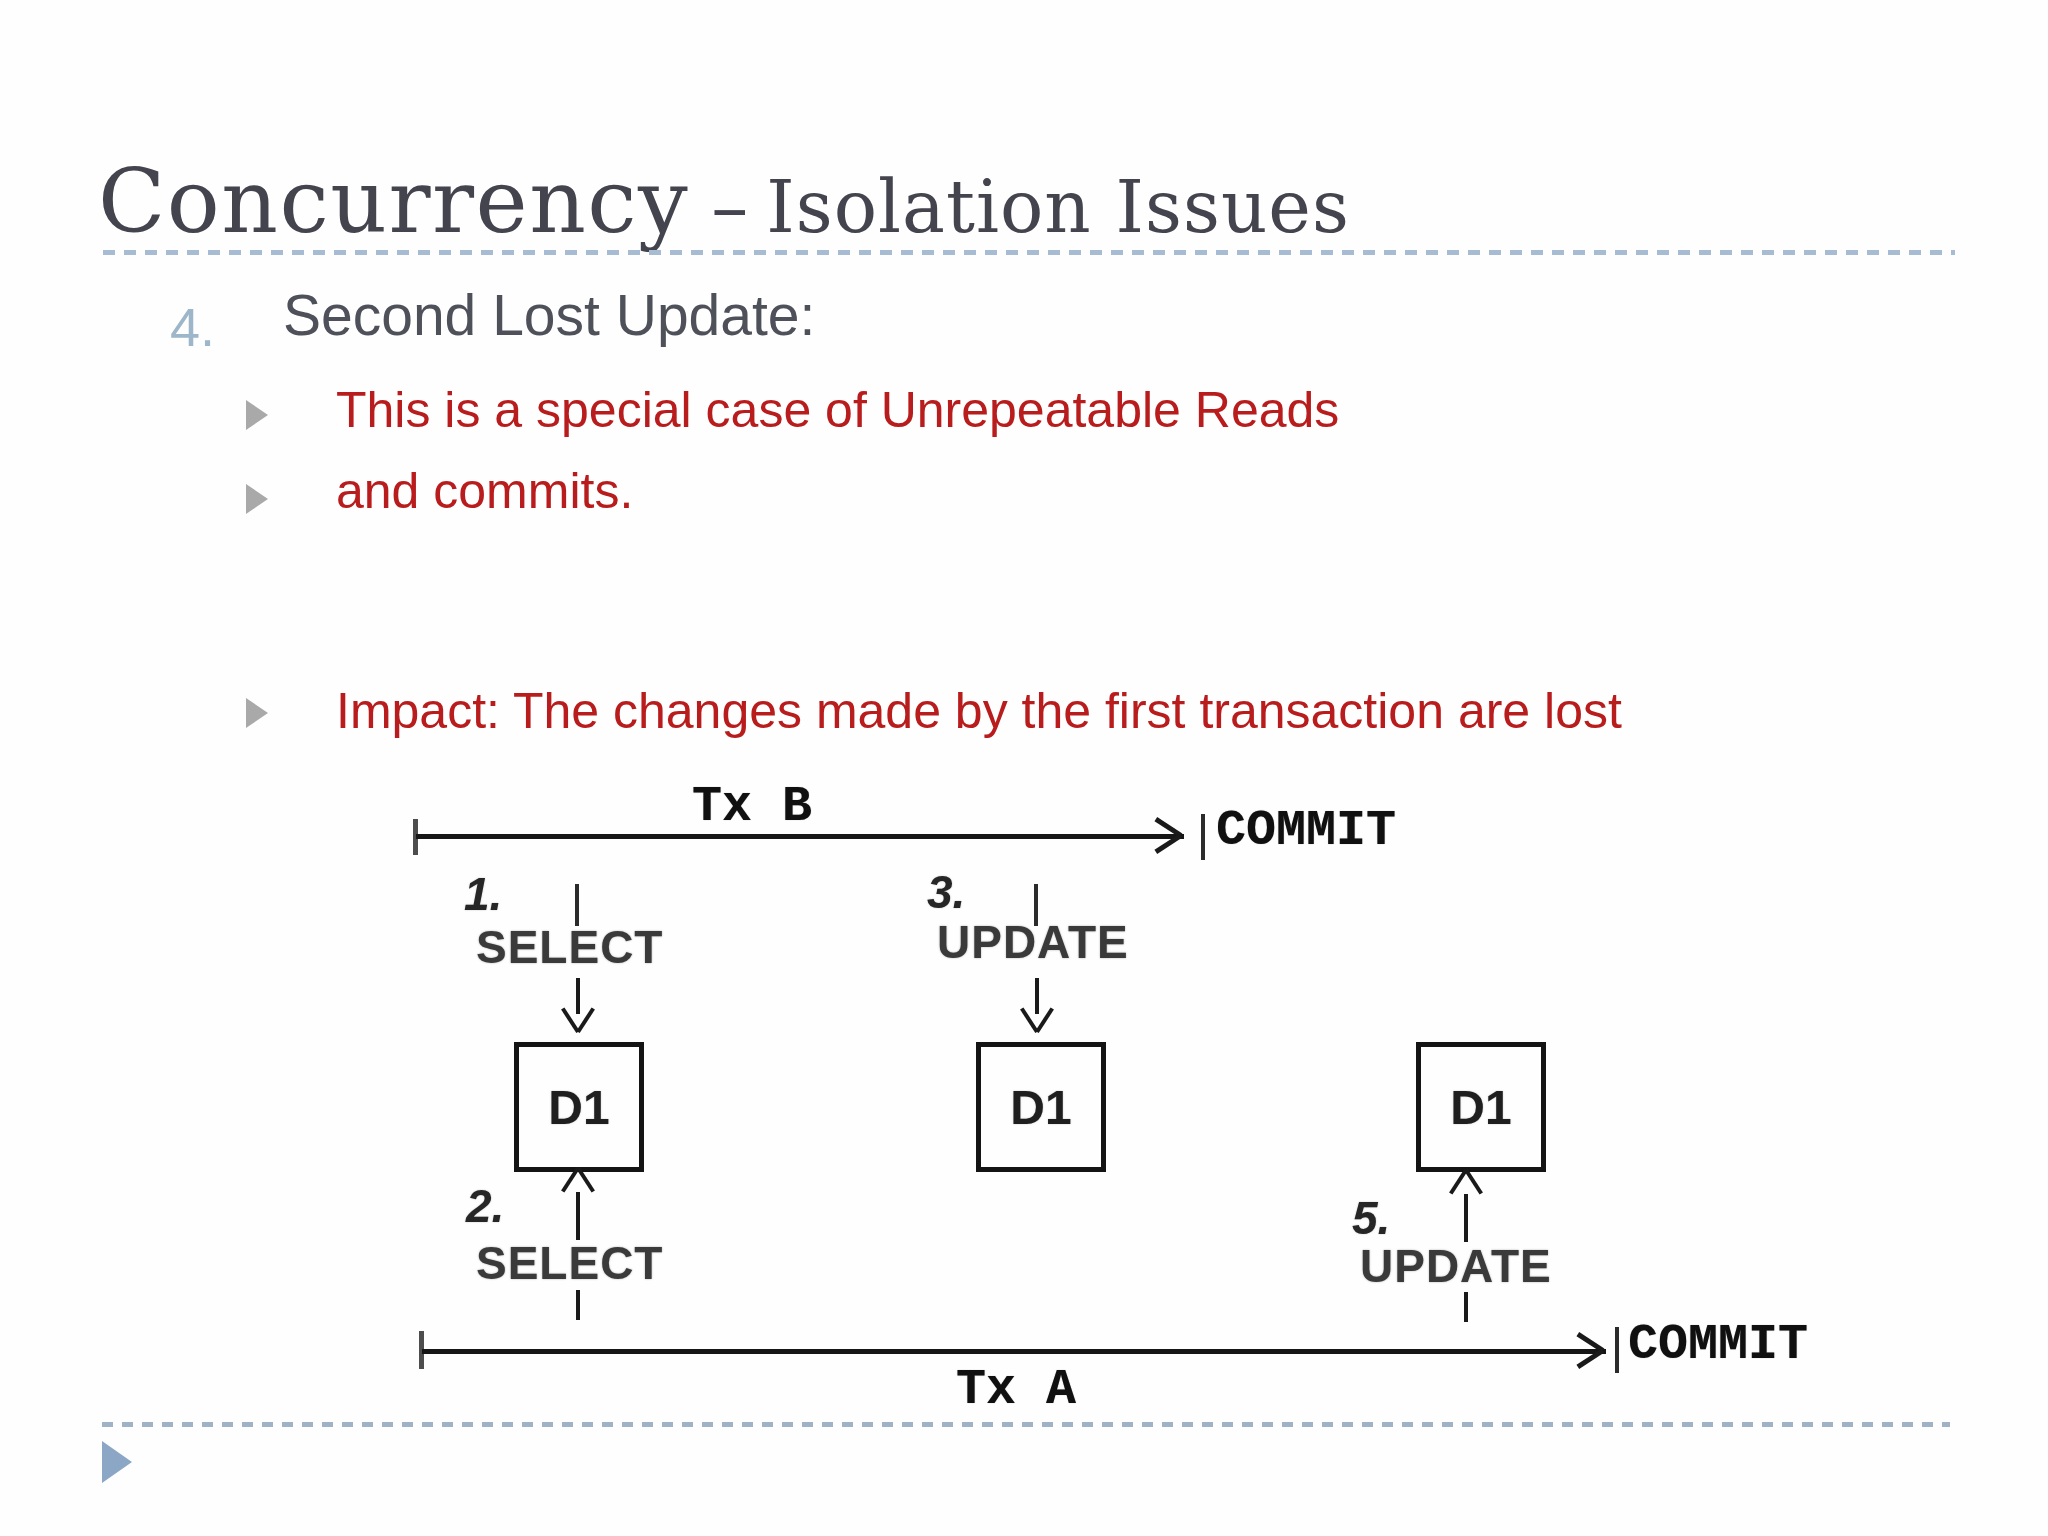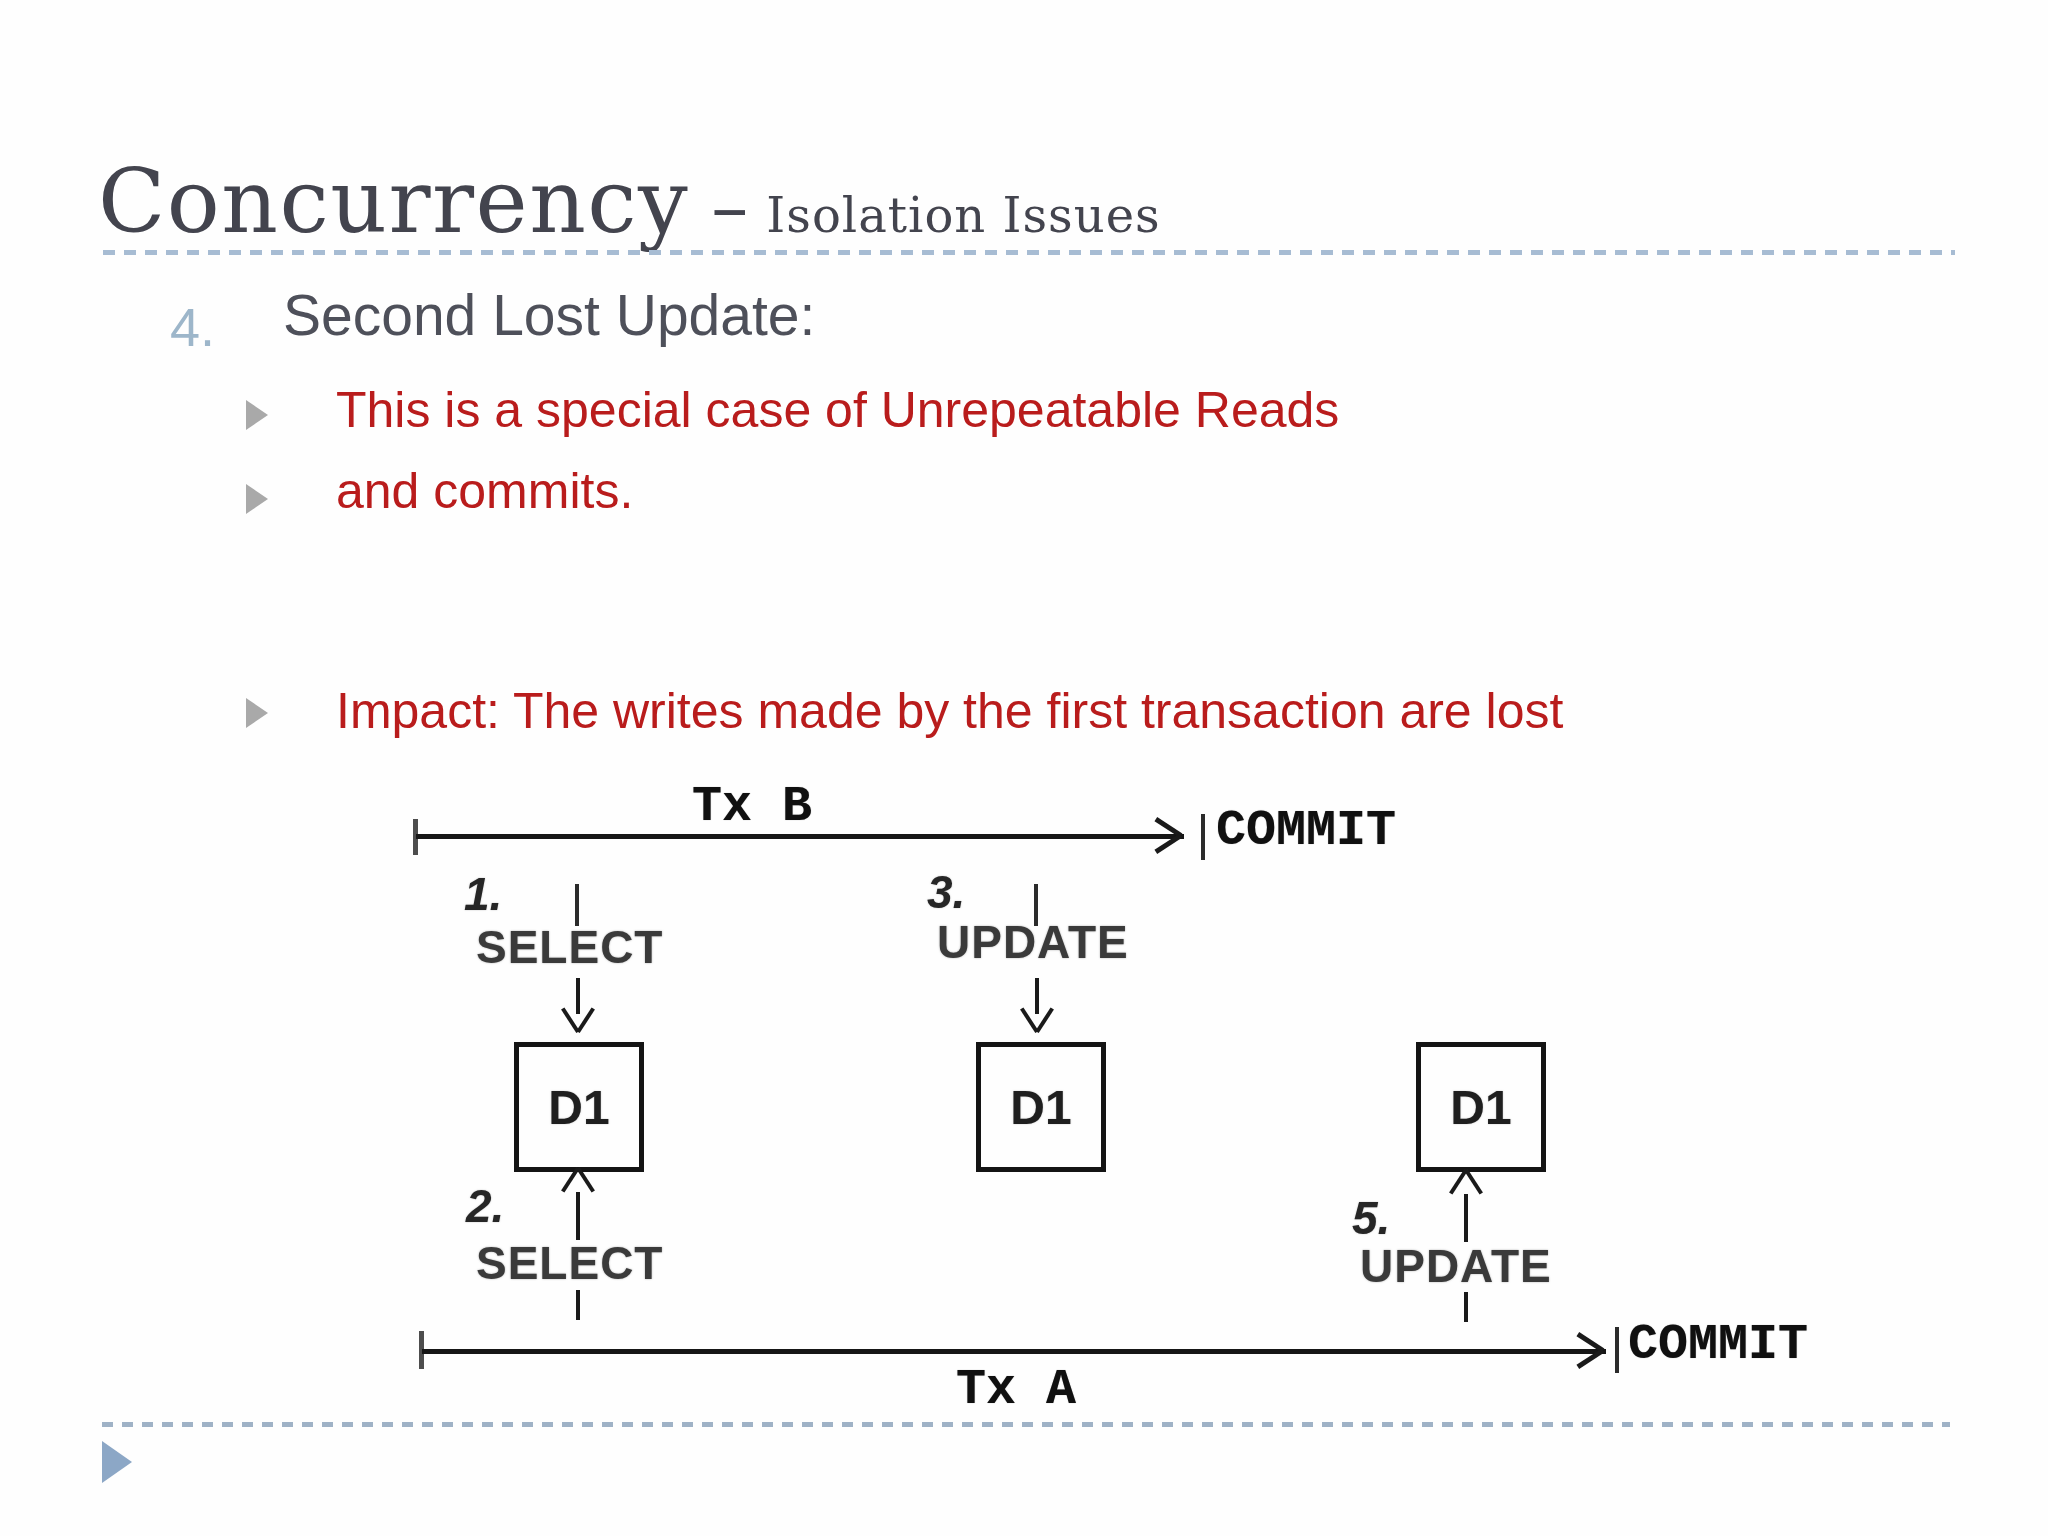--- a/index.html
+++ b/index.html
@@ -7,21 +7,21 @@
     position:relative; width:2048px; height:1536px; background:#fefefe;
     overflow:hidden; font-family:"Liberation Sans","DejaVu Sans",sans-serif;
   }
   
   .title-row {
     position:absolute; left:98px; top:158px; display:flex; align-items:baseline;
     font-family:"DejaVu Serif","Liberation Serif",serif; color:#43444e; white-space:nowrap;
   }
   .title-main { font-size:88px; letter-spacing:1.5px; line-height:1; }
   .title-sep  { font-size:74px; line-height:1; margin:0 18px 0 22px; }
-  .title-sub  { font-size:48px; letter-spacing:1px; line-height:1; }
+  .title-sub  { font-size:72px; letter-spacing:1px; line-height:1; }
   .rule { position:absolute; height:5px; }
   .rule-top    { left:103px; top:250px;  width:1852px;
                  background:repeating-linear-gradient(to right,#a7bcd3 0 12px,transparent 12px 21px); }
   .rule-bottom { left:102px; top:1422px; width:1848px;
                  background:repeating-linear-gradient(to right,#9fb2c6 0 11px,transparent 11px 20px); }
   
   .section-number { position:absolute; left:170px; top:300px; font-size:54px; line-height:1; color:#9db6ca; }
   .section-heading { position:absolute; left:283px; top:287px; font-size:57px; line-height:1; color:#4e505a; }
   .bullet-marker { position:absolute; width:0; height:0;
     border-left:22px solid #a9a9a9; border-top:15px solid transparent; border-bottom:15px solid transparent; }
@@ -81,21 +81,21 @@
 
   <div class="bullet-marker bm-1"></div>
   <div class="bullet-text bt-1">This is a special case of Unrepeatable Reads</div>
 
   <div class="bullet-marker bm-2"></div>
   <div class="bullet-text bt-2">
     <div>and commits.</div>
   </div>
 
   <div class="bullet-marker bm-3"></div>
-  <div class="bullet-text bt-3">Impact: The writes made by the first transaction are lost</div>
+  <div class="bullet-text bt-3">Impact: The changes made by the first transaction are lost</div>
 
   <div class="diagram">
 
     <div class="mono" style="left:688px; top:782px;">Tx B</div>
     <div class="vbar tickgray" style="left:409px; top:819px; width:5px; height:36px;"></div>
     <div class="hline" style="left:412px; top:834px; width:768px;"></div>
     <div class="vhead right" style="left:1146px; top:823px;"></div>
     <div class="vbar" style="left:1197px; top:814px; width:4px; height:46px;"></div>
     <div class="mono" style="left:1212px; top:806px;">COMMIT</div>
 

